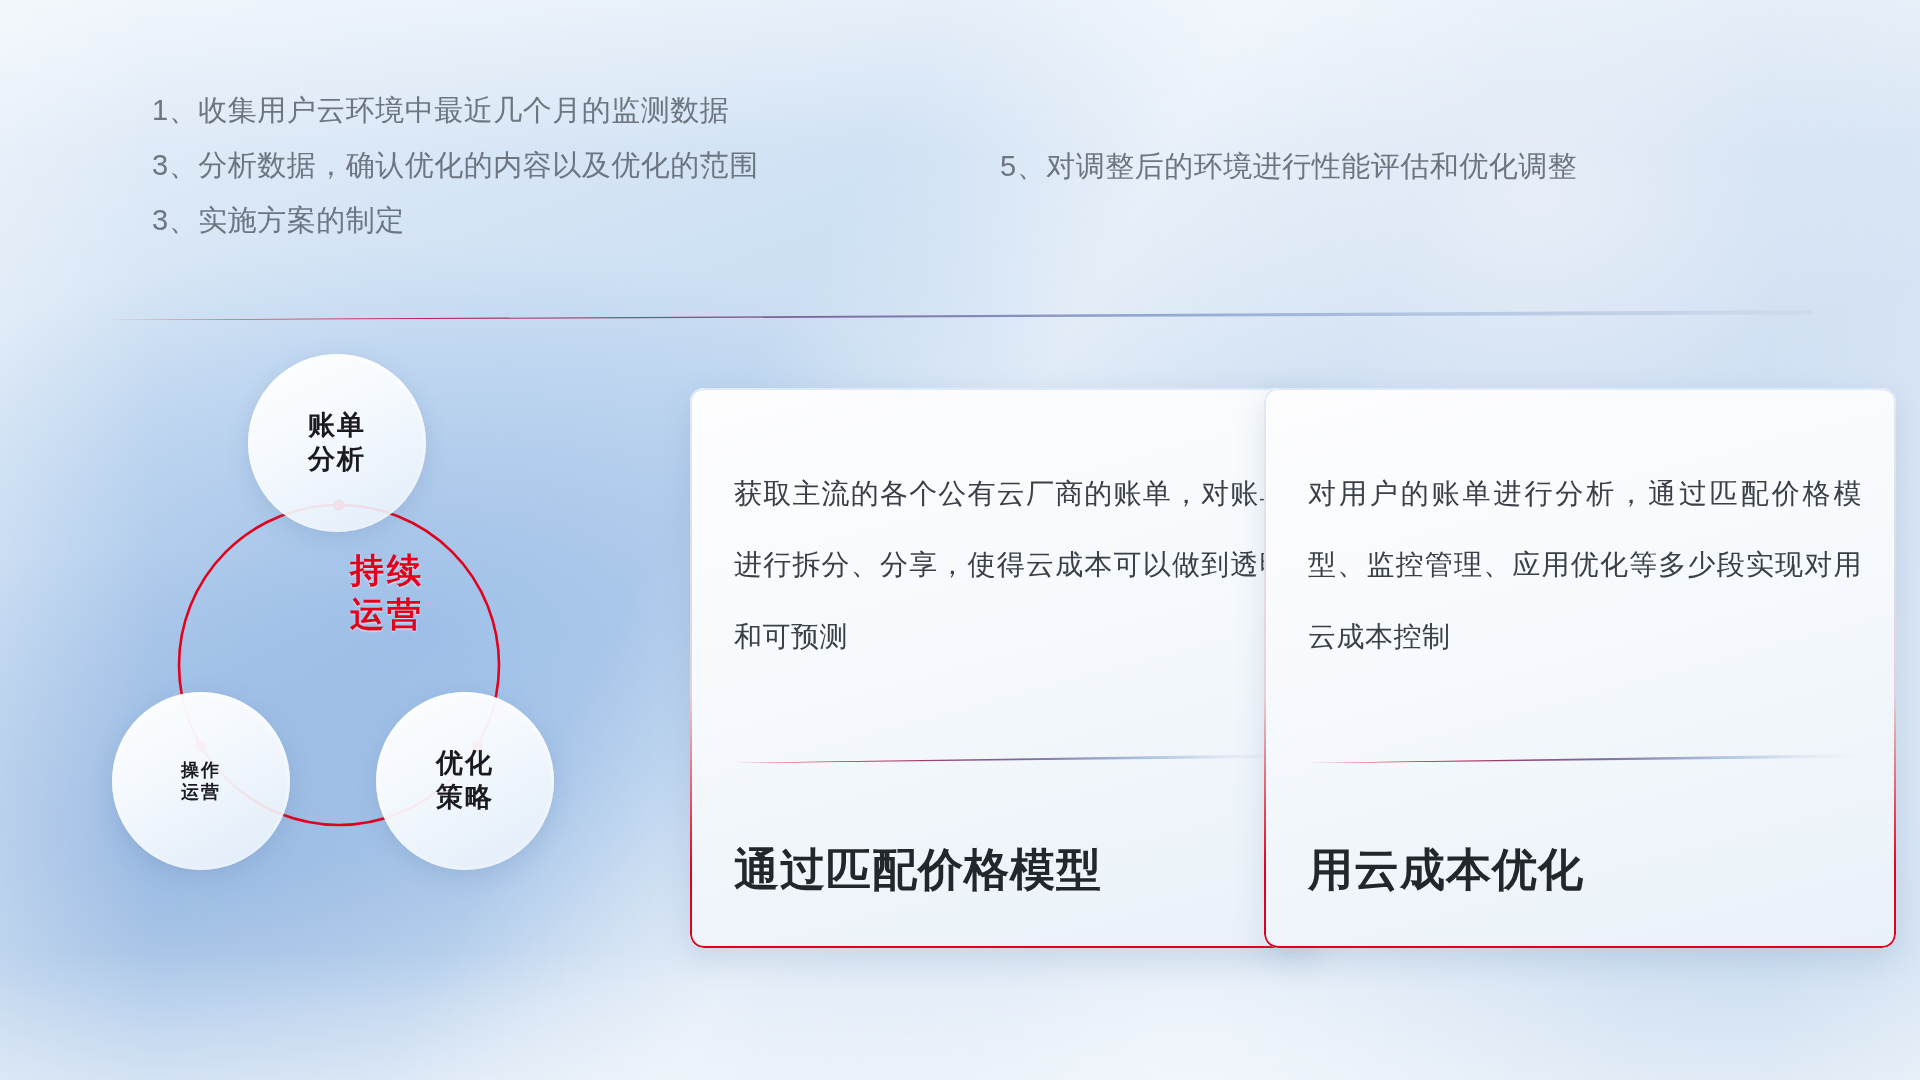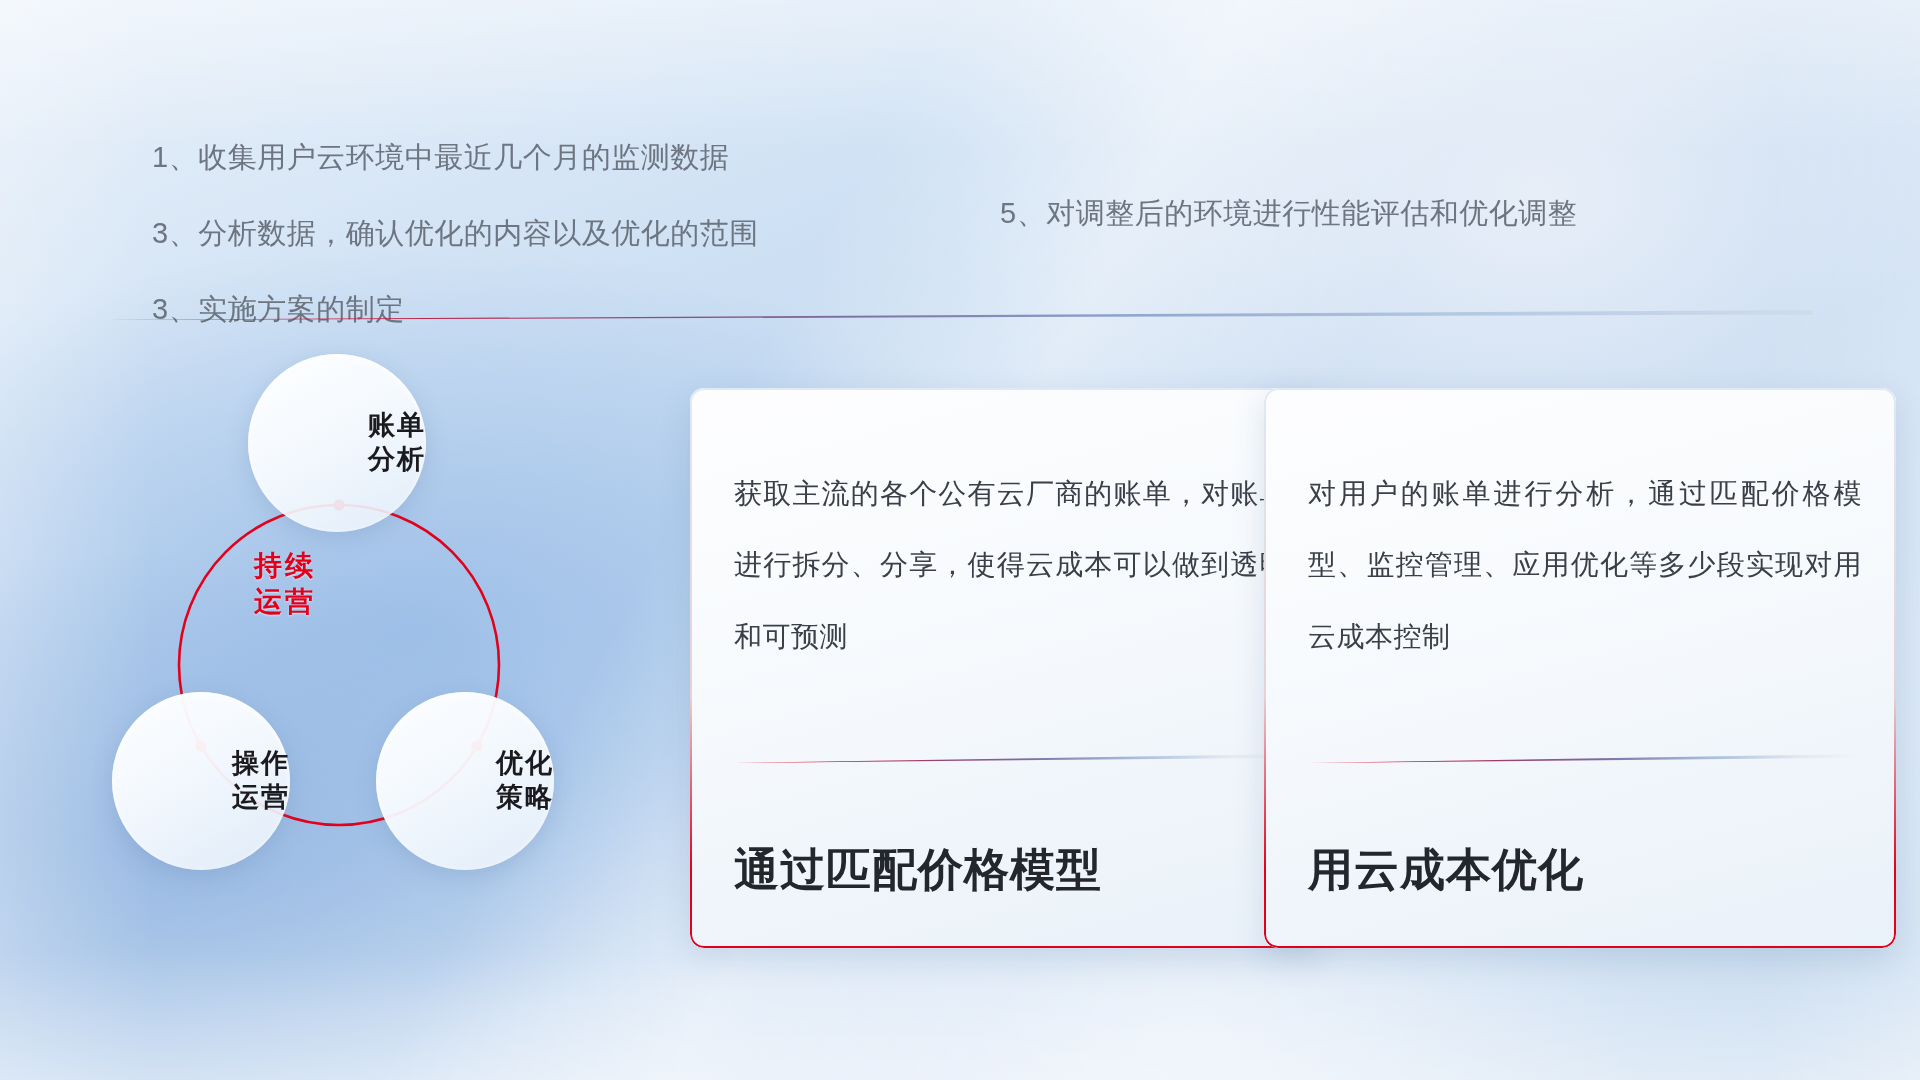--- a/index.html
+++ b/index.html
@@ -42,21 +42,20 @@
   .steps-left{ position:absolute; left:152px; top:96px; width:700px; }
   .steps-right{ position:absolute; left:1000px; top:152px; width:720px; }
   .step-line{
     font-size:29px;
     line-height:1.0;
     color:#6d7581;
     letter-spacing:.5px;
     white-space:nowrap;
     margin-bottom:26px;
     font-weight:400;
-    margin-top:47px;
   }
   .steps-right .step-line{ margin-bottom:26px; }
 
   
   .top-divider{
     position:absolute; left:103px; top:310px; width:1710px; height:10px;
   }
   .top-divider .bar{
     width:100%; height:100%;
     background:linear-gradient(90deg,#e3001b 0%,#d4102a 9%,#a23a64 26%,#7b6a9e 42%,#8fa6cf 60%,#b3c7e2 78%,#cfdcec 100%);
@@ -67,36 +66,36 @@
   .venn{ position:absolute; left:100px; top:350px; width:520px; height:610px; }
   .venn svg{ position:absolute; left:0; top:0; }
 
   .bubble{
     position:absolute;
     border-radius:50%;
     background:
       linear-gradient(150deg, rgba(255,255,255,.98) 0%, rgba(249,252,255,.95) 40%, rgba(232,241,251,.88) 100%);
     box-shadow:0 6px 22px rgba(90,125,170,.22), inset 0 2px 6px rgba(255,255,255,.9);
     display:flex; flex-direction:column;
-    align-items:flex-end; justify-content:center;
+    align-items:center; justify-content:center;
     color:#1b1b1f;
     font-weight:700;
     line-height:1.25;
   }
   .bubble span{ display:block; }
   .b-top{ left:148px; top:4px; width:178px; height:178px; font-size:27px; letter-spacing:2px; }
-  .b-left{ left:12px; top:342px; width:178px; height:178px; font-size:27px; letter-spacing:2px; }
+  .b-left{ left:12px; top:342px; width:178px; height:178px; font-size:18px; letter-spacing:2px; }
   .b-right{ left:276px; top:342px; width:178px; height:178px; font-size:27px; letter-spacing:2px; }
 
   .venn-center{
     position:absolute;
     left:154px; top:198px;
-    width:170px; text-align:left;
+    width:170px; text-align:right;
     color:#e3001b;
-    font-size:28px;
+    font-size:34px;
     font-weight:800;
     letter-spacing:3px;
     line-height:1.3;
     text-shadow:0 1px 2px rgba(255,255,255,.6);
   }
 
   
   .card{
     position:absolute;
     top:388px;

